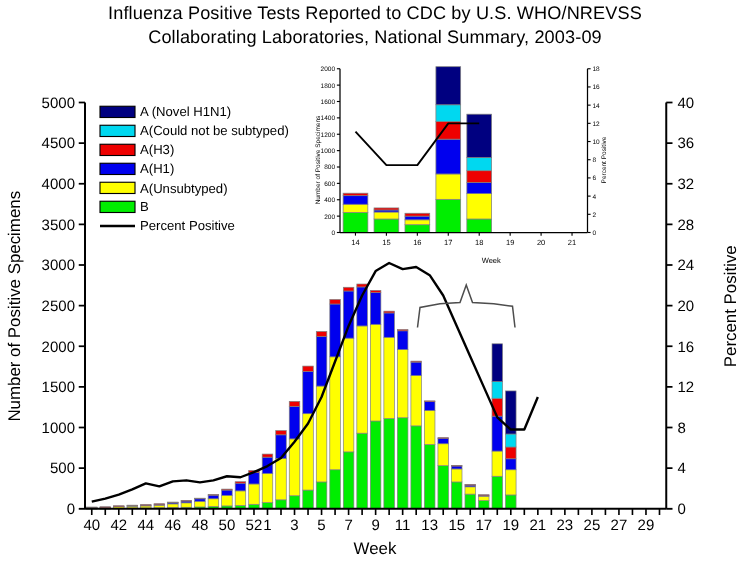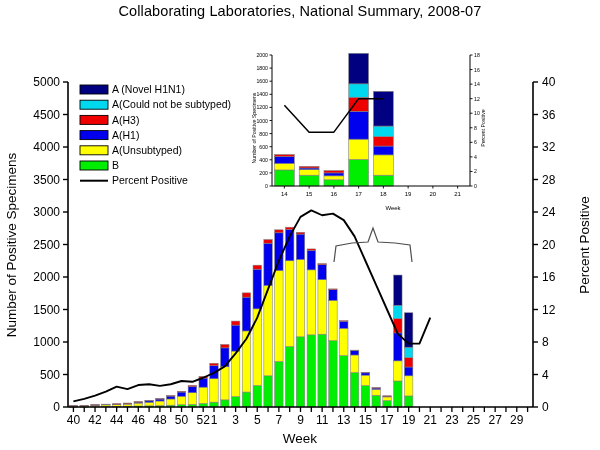--- a/index.html
+++ b/index.html
@@ -23,21 +23,22 @@
   .instick{font-size:5.2px;}
   .inaxtitle{font-size:5.2px;}
   .inweek{font-size:6px;}
 </style>
 </head>
 <body>
 
 <div id="figure">
 
   <div class="title-block">
-    <span class="t-line">Collaborating Laboratories, National Summary, 2008-07</span>
+    <span class="t-line">Influenza Positive Tests Reported to CDC by U.S. WHO/NREVSS</span>
+    <span class="t-line">Collaborating Laboratories, National Summary, 2003-09</span>
   </div>
 
   <svg id="canvas" width="600" height="450" viewBox="0 0 600 450">
 
     <g id="main-bars">
         <g>
           <rect x="69.19" y="406.68" width="8.43" height="0.60" fill="#00ee00" stroke="#808080" stroke-width="0.55"></rect>
           <rect x="69.19" y="406.02" width="8.43" height="0.65" fill="#ffff00" stroke="#808080" stroke-width="0.55"></rect>
           <rect x="69.19" y="405.76" width="8.43" height="0.60" fill="#0000ee" stroke="#808080" stroke-width="0.55"></rect>
           <rect x="69.19" y="405.70" width="8.43" height="0.60" fill="#ee0000" stroke="#808080" stroke-width="0.55"></rect>

